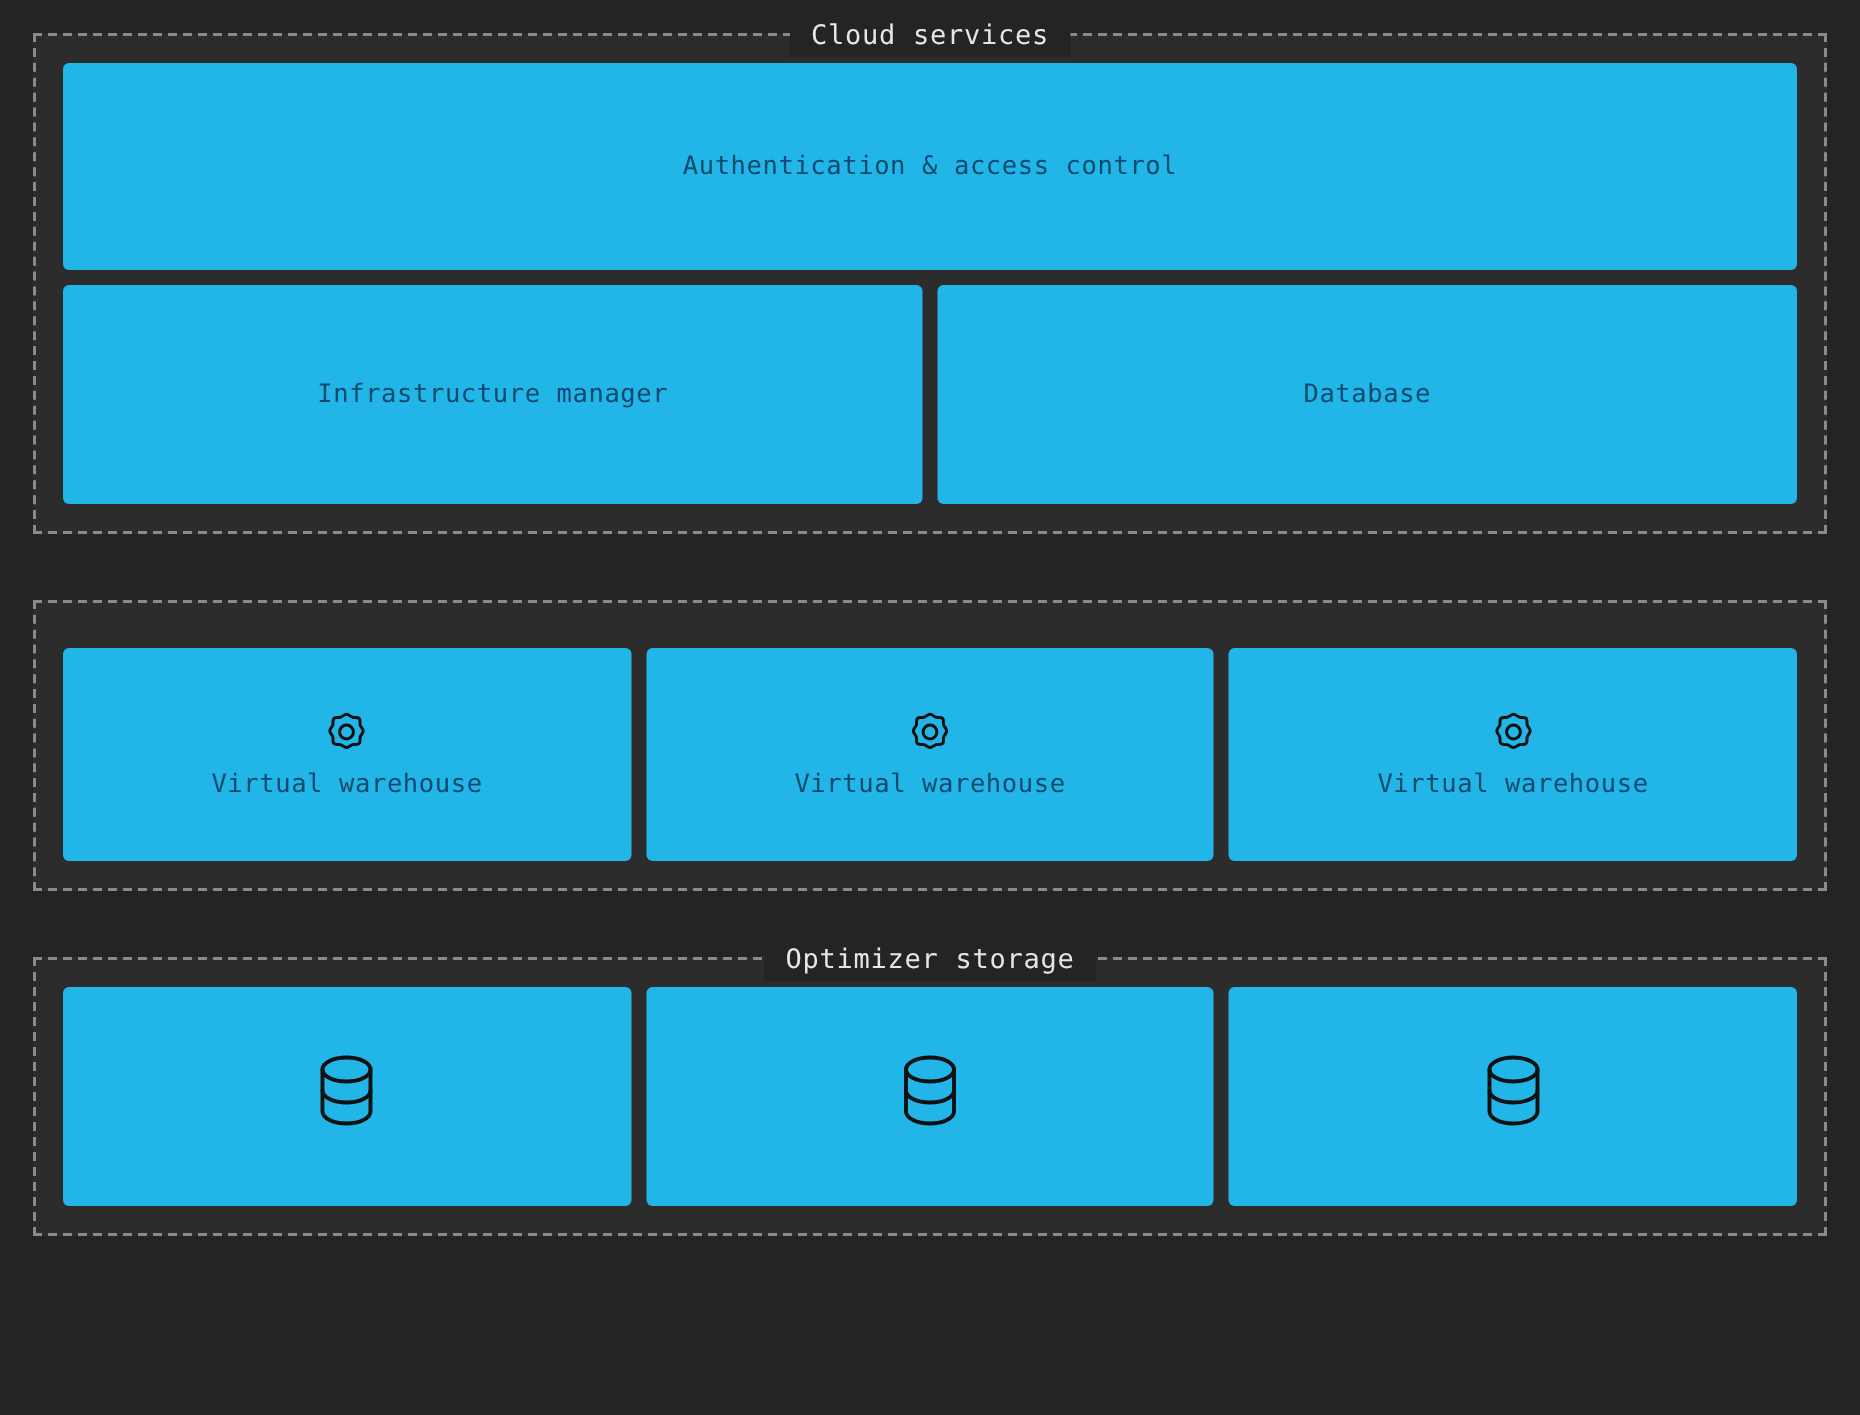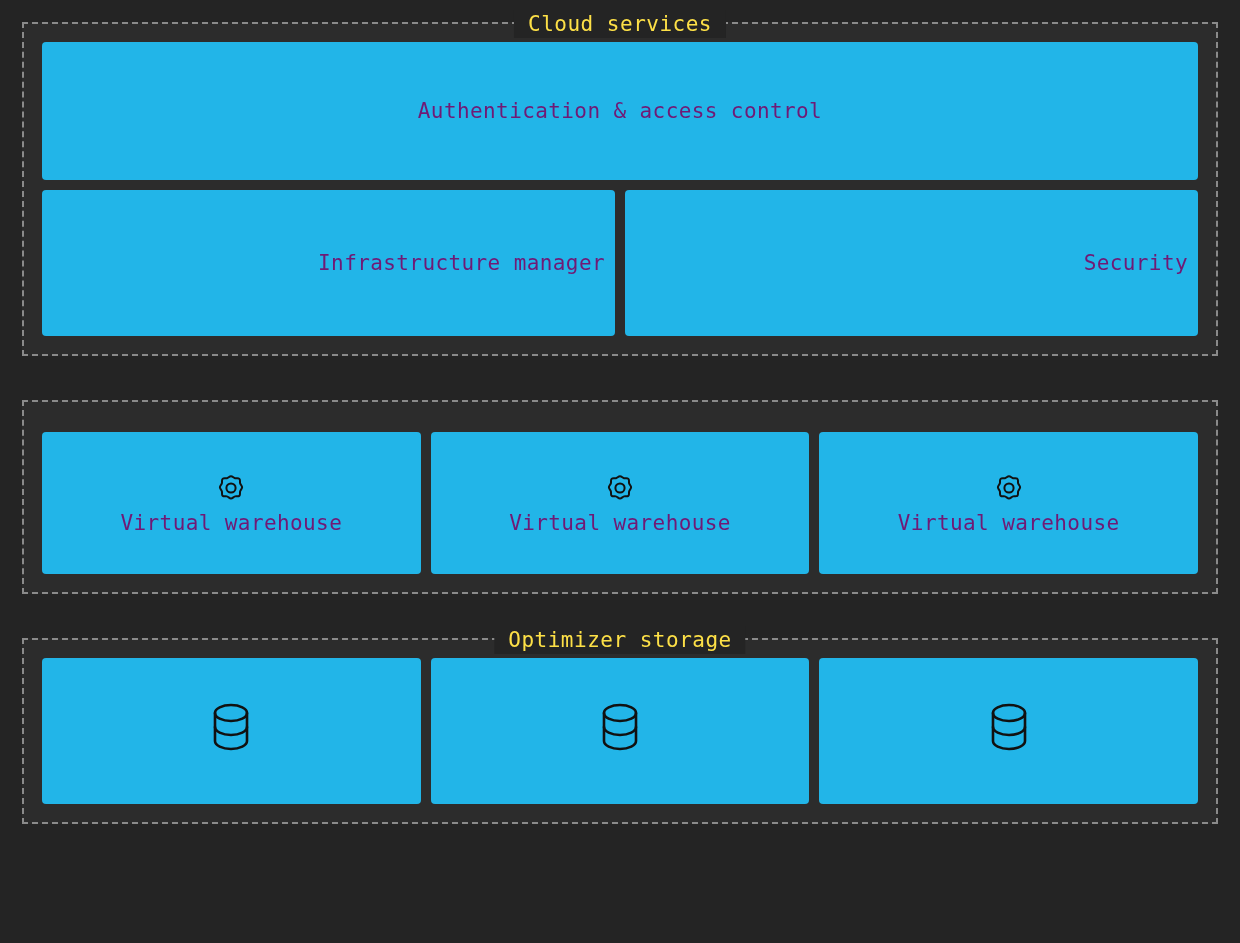--- a/index.html
+++ b/index.html
@@ -30,22 +30,22 @@
     background: #2c2c2c;
     border: 2px dashed #8a8a8a;
     margin-top: 20px;
   }
   .group-title {
     position: absolute;
     top: -14px;
     left: 50%;
     transform: translateX(-50%);
     background: #242424;
-    color: #fde047;
-    font-size: 21px;
+    color: #e5e5e5;
+    font-size: 18px;
     line-height: 28px;
     letter-spacing: 0.5px;
     padding: 0 14px;
     white-space: nowrap;
   }
   .group-body {
     box-sizing: border-box;
     padding: 18px;
   }
 
@@ -64,31 +64,30 @@
     color: #111111;
     display: flex;
     flex-direction: column;
     align-items: center;
     justify-content: center;
     text-align: center;
     flex: 1 1 0;
     padding: 8px 10px;
   }
   .node-label {
-    font-size: 21px;
+    font-size: 17px;
     line-height: 22px;
     letter-spacing: 0.4px;
-    color: #701a75;
+    color: #0c4a6e;
   }
   .node-wide {
     height: 138px;
   }
   .node-quad {
     height: 146px;
-    align-items: flex-end;
   }
   .node-icon-box {
     height: 142px;
     margin-top: 12px;
   }
   .node-db {
     height: 146px;
   }
 
   .node-icon {
@@ -118,21 +117,21 @@
         <div class="node node-wide">
           <span class="node-label">Authentication &amp; access control</span>
         </div>
       </div>
 
       <div class="row">
         <div class="node node-quad">
           <span class="node-label">Infrastructure manager</span>
         </div>
         <div class="node node-quad">
-          <span class="node-label">Security</span>
+          <span class="node-label">Database</span>
         </div>
       </div>
 
     </div>
   </section>
 
   <section class="group" id="group-query-processing">
     <div class="group-body">
 
       <div class="row">

